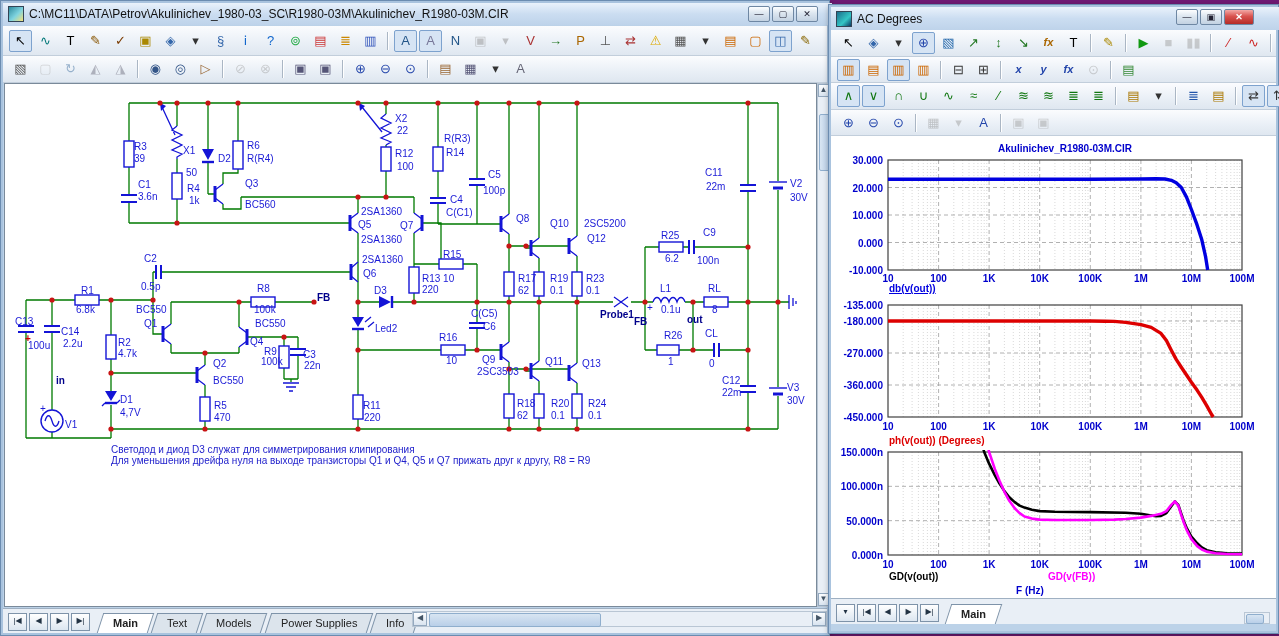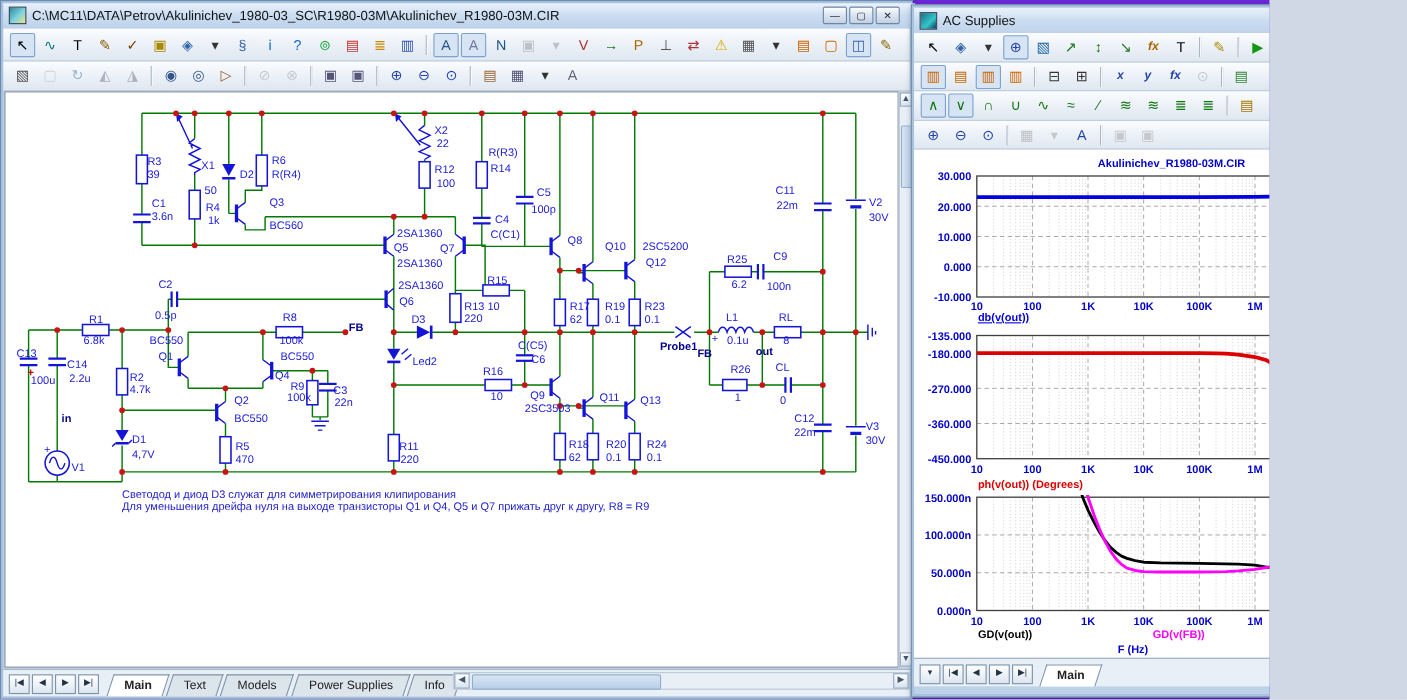--- a/index.html
+++ b/index.html
@@ -1,16 +1,16 @@
 <!DOCTYPE html>
 <html><head>
 <meta charset="utf-8">
 <style>
   html,body{margin:0;padding:0;background:#cfd8e4;font-family:"Liberation Sans",sans-serif;}
-  #stage{position:relative;width:1154px;height:636px;overflow:hidden;background:#6d28d9;}
+  #stage{position:relative;width:1279px;height:636px;overflow:hidden;background:#701a75;}
   .win{position:absolute;box-sizing:border-box;border:1px solid #6B8CB0;background:#BCD2E8;
        box-shadow:0 0 0 2px #A9C3DE inset, 1px 2px 6px rgba(0,0,0,.35);}
   .titlebar{position:absolute;display:flex;align-items:center;gap:5px;padding-left:5px;
        background:linear-gradient(#EAF2FB,#CBDDF1 50%,#BED3EA);font-size:12px;color:#111;}
   .appicon{width:14px;height:14px;border:1px solid #345;background:linear-gradient(135deg,#2E8B9E,#7FD4E0 55%,#F5E27A);flex:0 0 auto;}
   .winbtns{position:absolute;top:3px;display:flex;gap:2px;}
   .wbtn{width:22px;height:16px;box-sizing:border-box;border:1px solid #6E87A3;border-radius:2px;
        background:linear-gradient(#FDFEFF,#DCE6F0 45%,#C3D2E2);font-size:9px;line-height:14px;text-align:center;color:#223;}
   .wbtn.close{background:linear-gradient(#F3A9A6,#D9534F 45%,#B52B27);color:#fff;font-weight:700;width:30px;}
   .tbrow{position:absolute;display:flex;align-items:center;gap:2px;padding-left:6px;
@@ -394,21 +394,21 @@
   <div class="sbar" style="left:412px;top:611px;width:415px;height:16px;">
     <div class="sarrow" style="left:0;top:0;width:14px;height:14px;">◀</div>
     <div class="sthumbH" style="left:16px;top:1px;width:170px;height:12px;"></div>
     <div class="sarrow" style="right:0;top:0;width:14px;height:14px;">▶</div>
   </div>
 
   <div class="win" style="left:828px;top:4px;width:451px;height:630px;"></div>
 
   <div class="titlebar" style="left:831px;top:7px;width:445px;height:23px;">
     <span class="appicon" style="background:linear-gradient(135deg,#1B6E8C,#34C6C6 60%,#0A3A66);"></span>
-    <span style="font-weight:400;">AC Supplies</span>
+    <span style="font-weight:400;">AC Degrees</span>
   </div>
   <div class="winbtns" style="left:1176px;top:9px;">
     <span class="wbtn">—</span>
     <span class="wbtn">▣</span>
     <span class="wbtn close">✕</span>
   </div>
 
   <div class="tbrow" id="ac-tb1" style="left:831px;top:30px;width:445px;height:27px;">
       <span class="icon" style="color: rgb(0, 0, 0);">↖</span>
       <span class="icon" style="color: rgb(51, 102, 170);">◈</span>

